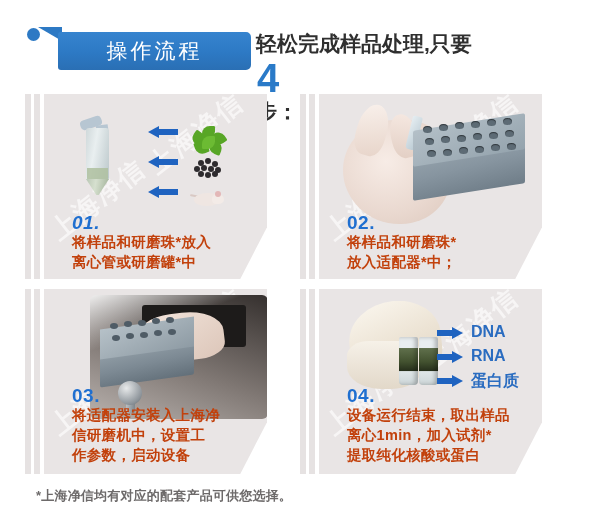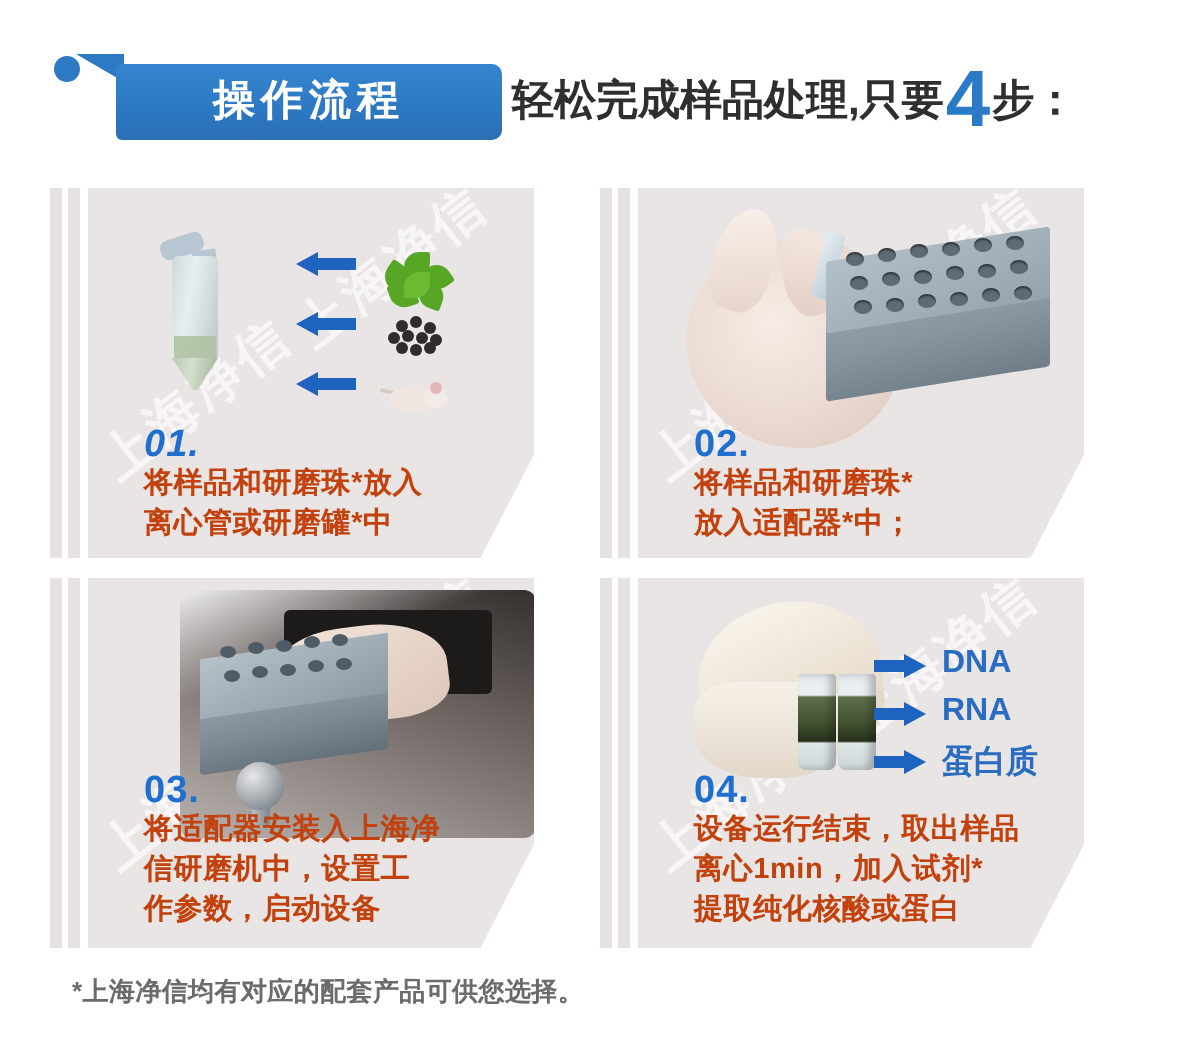--- a/index.html
+++ b/index.html
@@ -48,34 +48,35 @@
     border-radius: 3px 5px 5px 3px;
   }
   #banner-label {
     position: absolute;
     left: 20px; top: 5px;
     width: 193px; height: 38px;
     line-height: 38px;
     text-align: center;
     color: #ffffff;
     font-size: 21px;
-    font-weight: bold;
+    font-weight: normal;
     letter-spacing: 3px;
   }
   #headline {
     position: absolute;
     left: 256px; top: 30px;
     height: 40px;
     display: flex;
-    align-items: center;
+    align-items: flex-start;
     color: #2f2f2f;
     font-size: 21px;
     font-weight: bold;
     letter-spacing: 0px;
     white-space: nowrap;
+    flex-direction: column;
   }
   #headline .big-num {
     color: #2a7ac8;
     font-size: 40px;
     font-weight: bold;
     line-height: 1;
     margin: 0 1px;
   }
 
   

